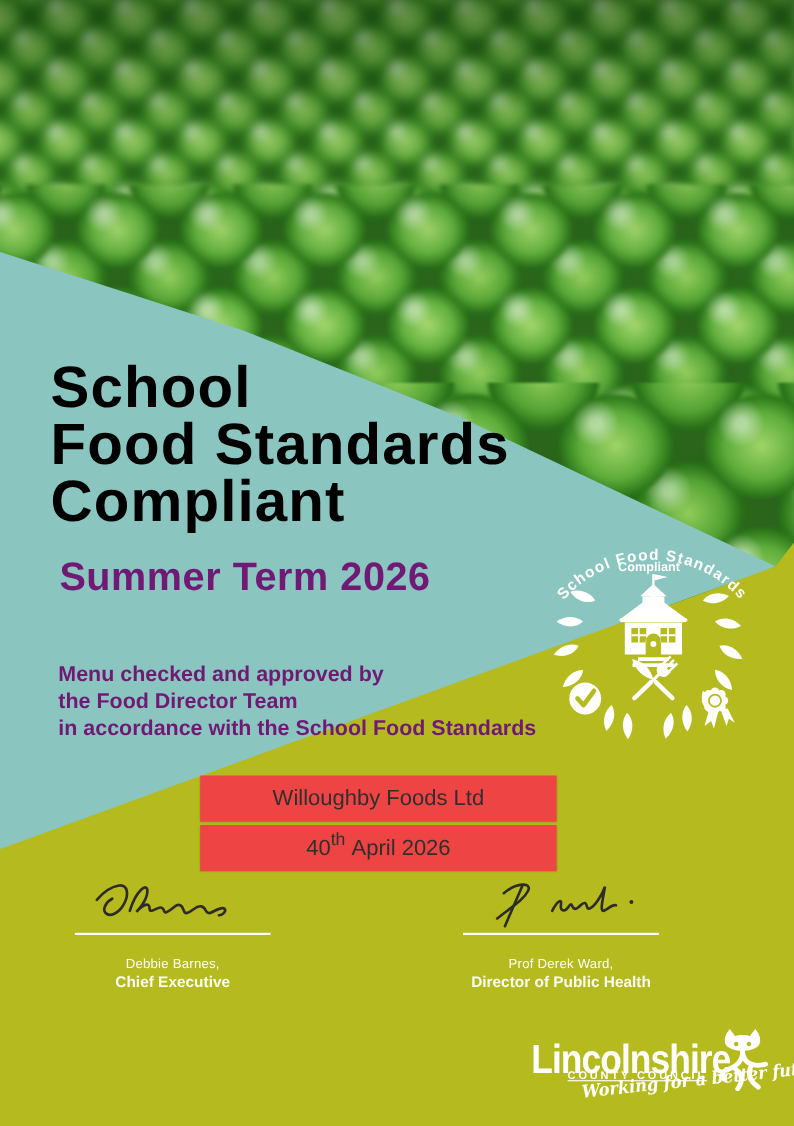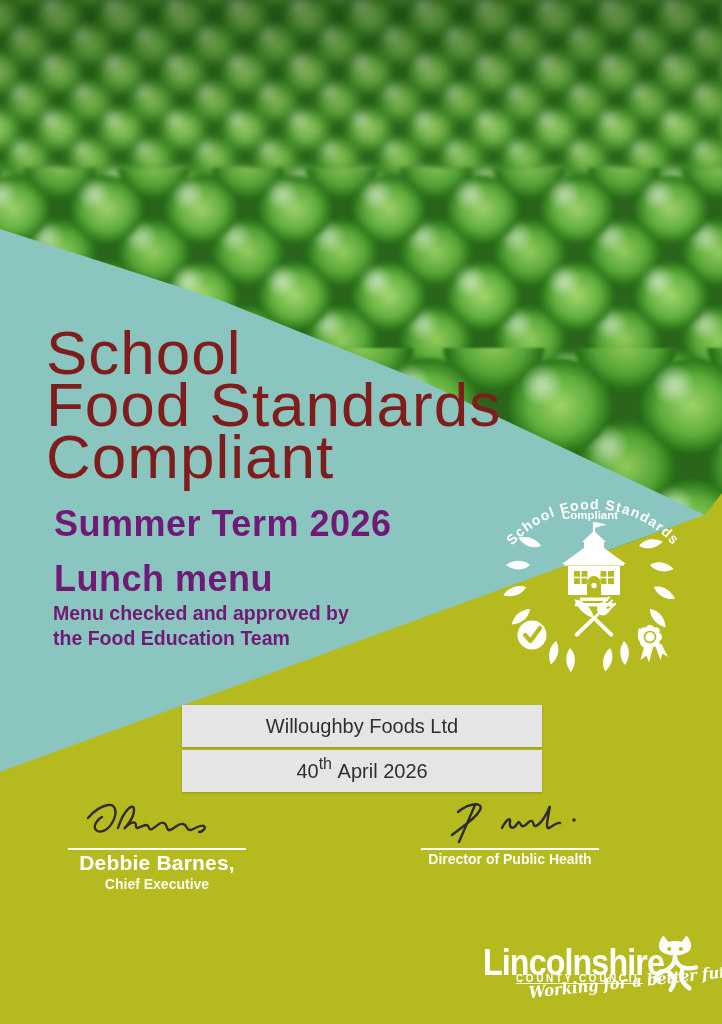--- a/index.html
+++ b/index.html
@@ -36,47 +36,47 @@
   .peas-shade { position:absolute; inset:0;
     background:linear-gradient(180deg, rgba(12,42,8,.45) 0%, rgba(12,42,8,.1) 22%, rgba(0,0,0,0) 45%); }
 
   
   .teal-wedge { position:absolute; inset:0; background:#8ac5bf;
     clip-path:polygon(0px 229px, 220px 300px, 420px 380px, 705px 515px, 0px 772px); }
   .olive-wedge { position:absolute; inset:0; background:#b5ba1f;
     clip-path:polygon(0px 772px, 705px 515px, 722px 493px, 722px 1024px, 0px 1024px); }
 
   
-  .hero-title { position:absolute; left:46px; top:327px; color:#7f1d1d; font-weight:normal;
-    font-size:62px; line-height:52px; letter-spacing:1px; }
+  .hero-title { position:absolute; left:46px; top:327px; color:#000000; font-weight:bold;
+    font-size:53px; line-height:52px; letter-spacing:1px; }
   .term-title { position:absolute; left:54px; top:496px; color:#701a75; font-weight:bold;
     font-size:36px; line-height:55px; letter-spacing:.5px; }
   .approval-note { position:absolute; left:53px; top:601px; color:#701a75; font-weight:bold;
     font-size:19.5px; line-height:24.5px; width:540px; }
 
   
   .badge { position:absolute; left:496px; top:479px; width:200px; height:200px; }
   .badge text { font-family:"Liberation Sans", sans-serif; }
 
   
-  .info-box { position:absolute; left:182px; width:360px; height:42px; background:#e5e5e5;
+  .info-box { position:absolute; left:182px; width:324px; height:42px; background:#ef4444;
     display:flex; align-items:center; justify-content:center; color:#2f2f2f; font-size:20px;
     box-shadow:0 1px 2px rgba(0,0,0,.18); }
   .info-box.provider { top:705px; }
   .info-box.date { top:750px; }
   .ordinal { font-size:16px; position:relative; top:-7px; }
   .date-rest { margin-left:.28em; }
 
   
   .sig-block { position:absolute; top:796px; width:210px; text-align:center; color:#ffffff; }
   .sig-block.left { left:52px; }
   .sig-block.right { left:405px; }
   .sig-svg { display:block; margin:0 auto; height:50px; }
   .sig-rule { height:2px; background:#ffffff; margin:2px auto 0 auto; width:178px; }
-  .sig-name { margin-top:1px; font-size:21px; font-weight:bold; letter-spacing:.2px; }
+  .sig-name { margin-top:19px; font-size:12px; font-weight:normal; letter-spacing:.2px; }
   .sig-role { margin-top:1px; font-size:14px; font-weight:bold; opacity:.95; }
 
   
   .council-name { position:absolute; left:483px; top:942px; color:#ffffff; font-weight:bold;
     font-size:37px; letter-spacing:-1px; transform:scaleX(.87); transform-origin:left top; white-space:nowrap; }
   .council-sub { position:absolute; left:516px; top:973px; color:#ffffff; font-size:10px;
     font-weight:bold; letter-spacing:2.6px; white-space:nowrap;text-decoration:underline; }
   .council-tagline { position:absolute; left:528px; top:983px; color:#ffffff;
     font-family:"DejaVu Serif", serif; font-style:italic; font-weight:bold; font-size:16px;
     transform:rotate(-6deg) scaleX(.92); transform-origin:left top; white-space:nowrap; }
@@ -98,26 +98,26 @@
   <div class="olive-wedge"></div>
 
   <div class="hero-title">
     <div>School</div>
     <div>Food Standards</div>
     <div>Compliant</div>
   </div>
 
   <div class="term-title">
     <div>Summer Term 2026</div>
-    <div>Lunch menu</div>
   </div>
 
   <div class="approval-note">
     <div>Menu checked and approved by</div>
-    <div>the Food Education Team</div>
+    <div>the Food Director Team</div>
+    <div>in accordance with the School Food Standards</div>
   </div>
 
   <svg class="badge" viewBox="0 0 200 200">
     <defs>
       <path id="arcp" d="M -10 137 A 107 107 0 0 1 204 137"></path>
       <path id="lf" d="M0 0 C6 -6 7 -16 2 -24 C-5 -16 -5 -6 0 0 Z"></path>
     </defs>
     <g fill="#ffffff">
       <text font-size="14" font-weight="bold" letter-spacing="1.2" fill="#ffffff">
         <textPath href="#arcp" startOffset="50%" text-anchor="middle">School Food Standards</textPath>
@@ -216,20 +216,21 @@
   <div class="sig-block right">
     <svg class="sig-svg" width="160" height="50" viewBox="0 0 160 50">
       <g fill="none" stroke="#2e2c28" stroke-width="2.4" stroke-linecap="round">
         <path d="M28 16 C40 6 54 6 50 14 C46 22 36 28 22 39"></path>
         <path d="M45 9 C39 23 33 37 29 46"></path>
         <path d="M72 32 C76 24 81 20 80 26 C79 32 83 34 87 28 C91 22 89 32 94 30 C98 28 99 24 102 25 C104 26 103 31 106 30 C111 28 117 18 120 10 C118 22 115 33 119 32 C123 30 127 26 130 27"></path>
         <circle cx="144" cy="24" r="1.8" fill="#2e2c28" stroke="none"></circle>
       </g>
     </svg>
     <div class="sig-rule"></div>
+    <div class="sig-name">Prof Derek Ward,</div>
     <div class="sig-role">Director of Public Health</div>
   </div>
 
   <div class="council-name">Lincolnshire</div>
   <div class="council-sub">COUNTY COUNCIL</div>
   <div class="council-tagline">Working for a better future</div>
   <svg class="imp" viewBox="0 0 34 40">
     <path fill="#ffffff" fill-rule="evenodd" d="M9 1 L12.5 5.5 C14.5 4.6 19.5 4.6 21.5 5.5 L25 1 C28 4.5 29.2 8.5 27 11.5 C22.5 15.8 11.5 15.8 7 11.5 C4.8 8.5 6 4.5 9 1 Z M13 9 a1.4 1.4 0 1 0 .1 0 Z M21 9 a1.4 1.4 0 1 0 .1 0 Z"></path>
     <g fill="none" stroke="#ffffff" stroke-width="3" stroke-linecap="round">
       <path d="M17 15.5 C17 21 13.5 24.5 7.5 26.5"></path>

